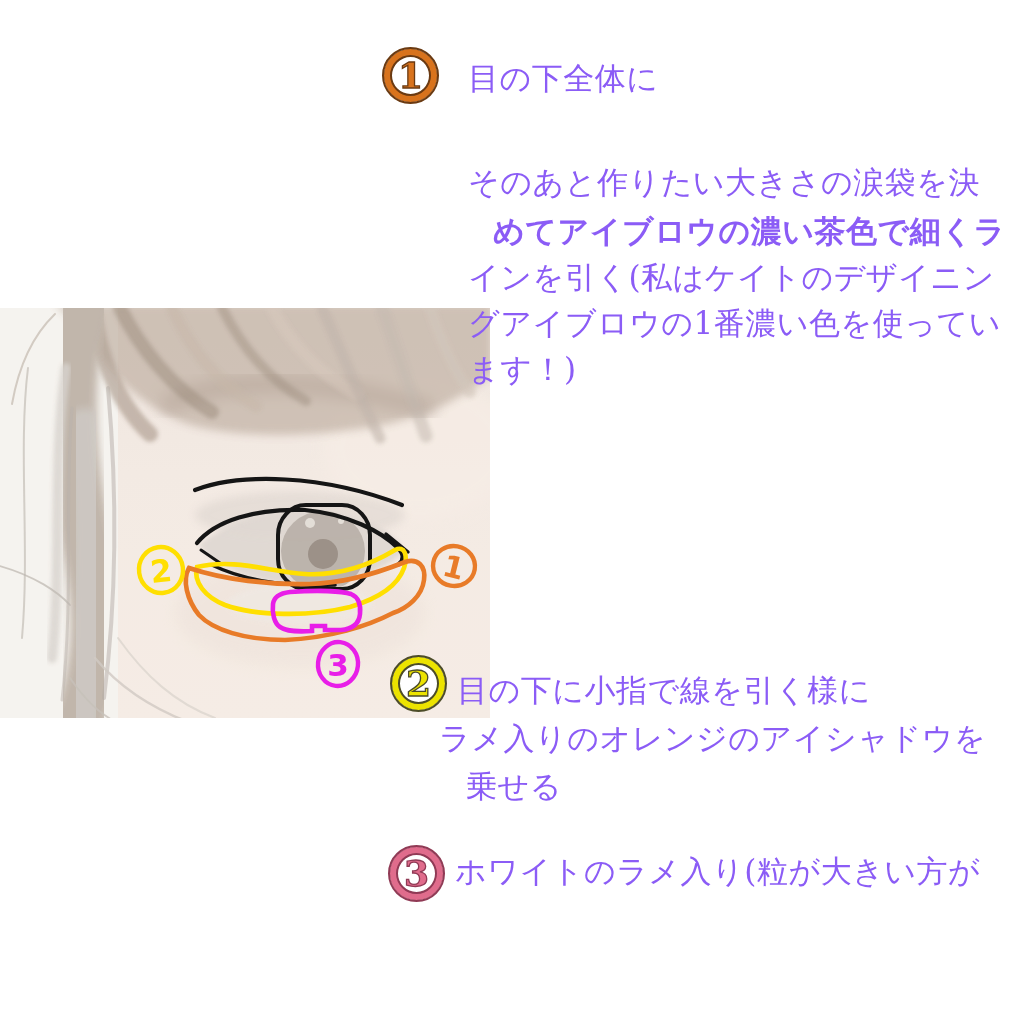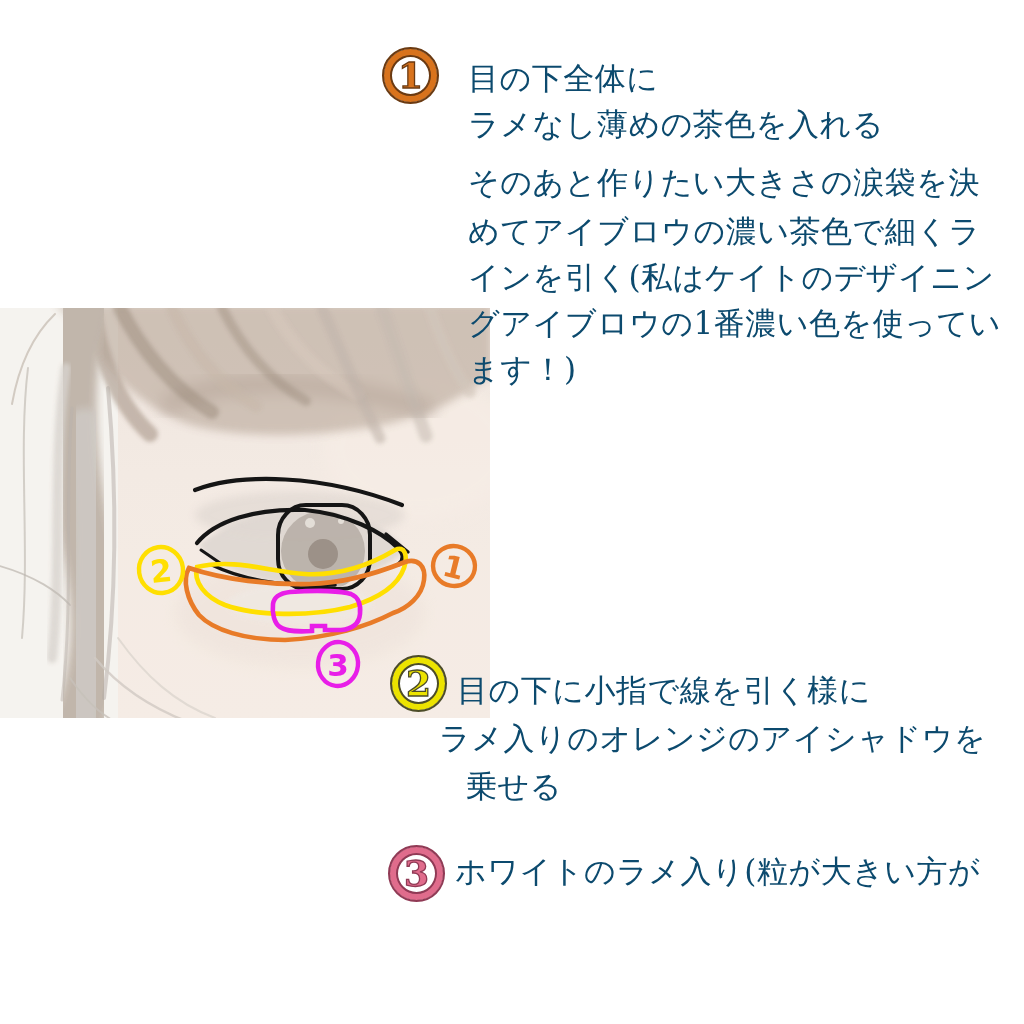--- a/index.html
+++ b/index.html
@@ -3,21 +3,21 @@
 <meta charset="utf-8">
 <style>
   html,body { margin:0; padding:0; background:#ffffff; }
   .canvas {
     position:relative; width:1024px; height:1024px; overflow:hidden;
     background:#ffffff;
     font-family:"DejaVu Serif","Liberation Serif",serif;
   }
   .photo { position:absolute; left:0; top:308px; width:490px; height:410px; }
   .step-line {
-    position:absolute; font-size:31px; line-height:1.18; color:#0c4a6e;
+    position:absolute; font-size:31px; line-height:1.18; color:#8b5cf6;
     white-space:nowrap; letter-spacing:0.5px;
   }
   .badge {
     position:absolute; width:57px; height:57px; border-radius:50%;
     background:#ffffff; box-sizing:border-box;
     display:flex; align-items:center; justify-content:center;
   }
   .badge .digit {
     font-family:"DejaVu Serif","Liberation Serif",serif;
     font-weight:bold; font-size:36px; line-height:1; padding-bottom:2px;
@@ -125,23 +125,22 @@
     <g>
       <ellipse cx="338" cy="356" rx="20" ry="22" stroke="#e81ee8" stroke-width="4.4" fill="none" transform="rotate(6 338 356)"></ellipse>
       <text class="hand-digit" x="338" y="368" text-anchor="middle" font-size="31" fill="#e81ee8">3</text>
     </g>
   </svg>
 
   <div class="badge badge-1" style="left:382px; top:47px;">
     <span class="digit">1</span>
   </div>
   <div class="step-line" style="left:468px; top:60px;">目の下全体に</div>
-  <div class="step-line" style="left:468px; top:106px;">ラメなし薄めの茶色を入れる</div>
   <div class="step-line" style="left:468px; top:167px;font-family:Liberation Mono, monospace;">そのあと作りたい大きさの涙袋を決</div>
-  <div class="step-line" style="left:468px; top:213px;">めてアイブロウの濃い茶色で細くラ</div>
+  <div class="step-line" style="left:493px; top:213px;font-weight:bold;">めてアイブロウの濃い茶色で細くラ</div>
   <div class="step-line" style="left:468px; top:259px;">インを引く(私はケイトのデザイニン</div>
   <div class="step-line" style="left:468px; top:305px;">グアイブロウの1番濃い色を使ってい</div>
   <div class="step-line" style="left:468px; top:351px;">ます！)</div>
 
   <div class="badge badge-2" style="left:390px; top:655px;">
     <span class="digit">2</span>
   </div>
   <div class="step-line" style="left:457px; top:672px;">目の下に小指で線を引く様に</div>
   <div class="step-line" style="left:439px; top:720px;">ラメ入りのオレンジのアイシャドウを</div>
   <div class="step-line" style="left:466px; top:768px;">乗せる</div>

